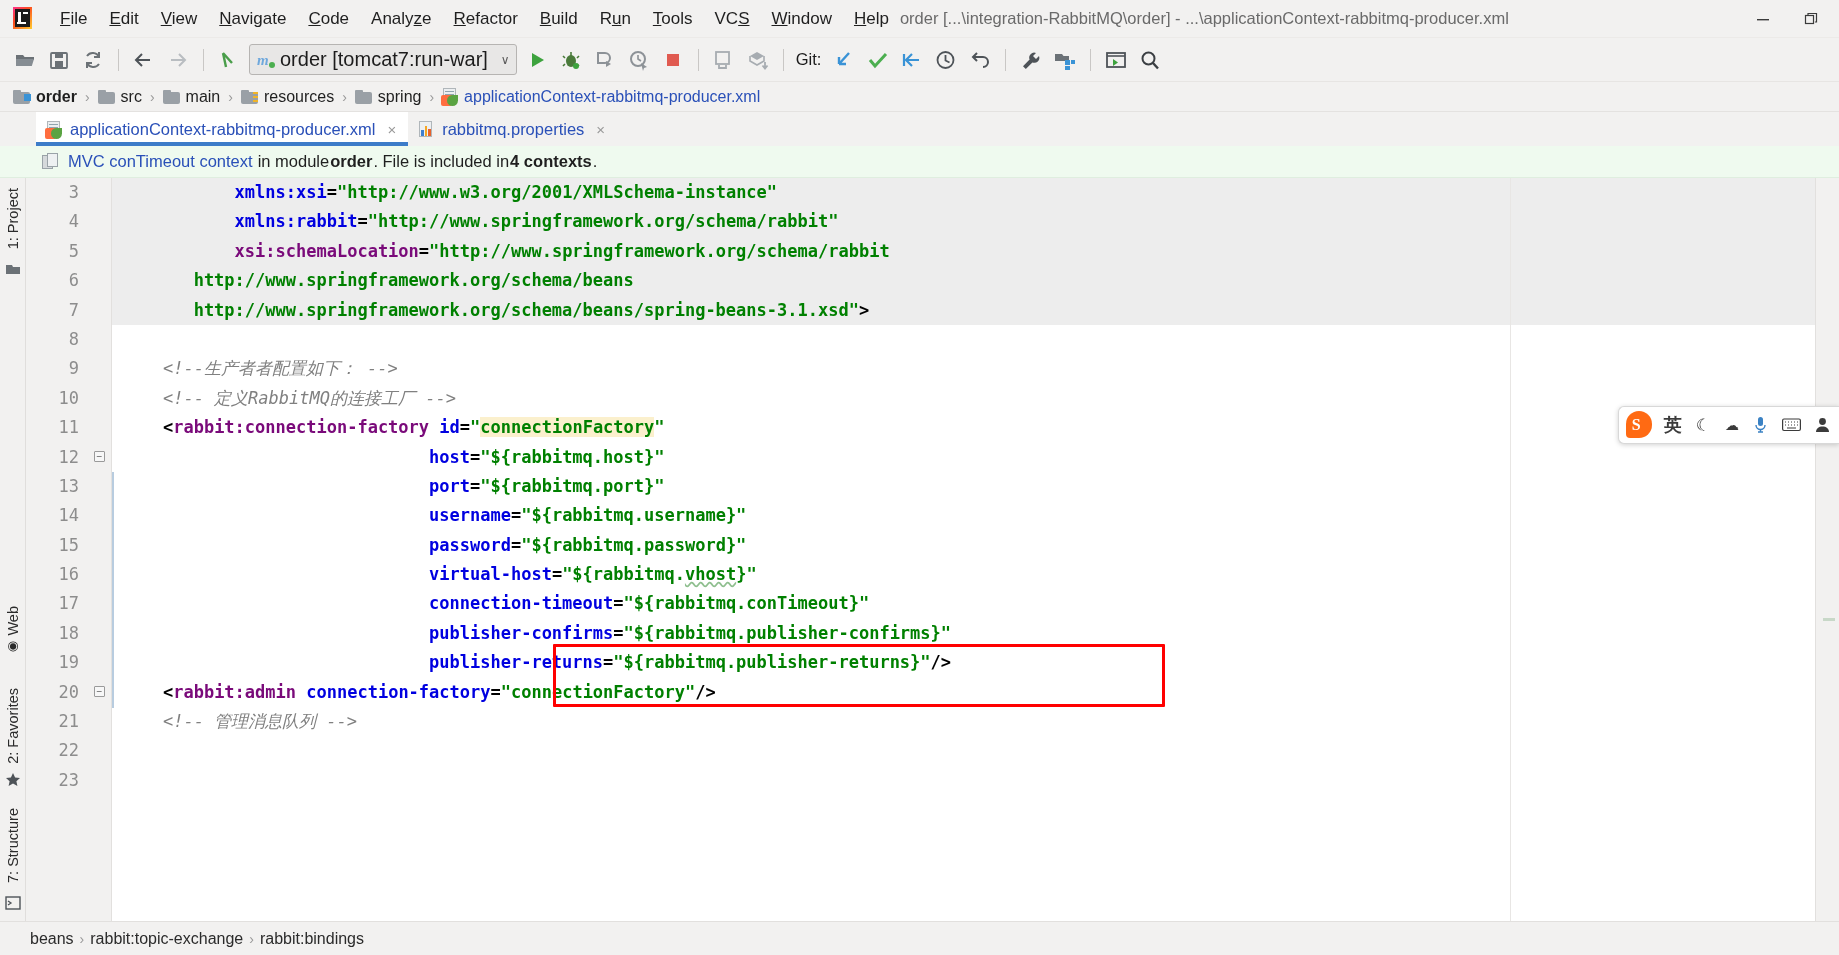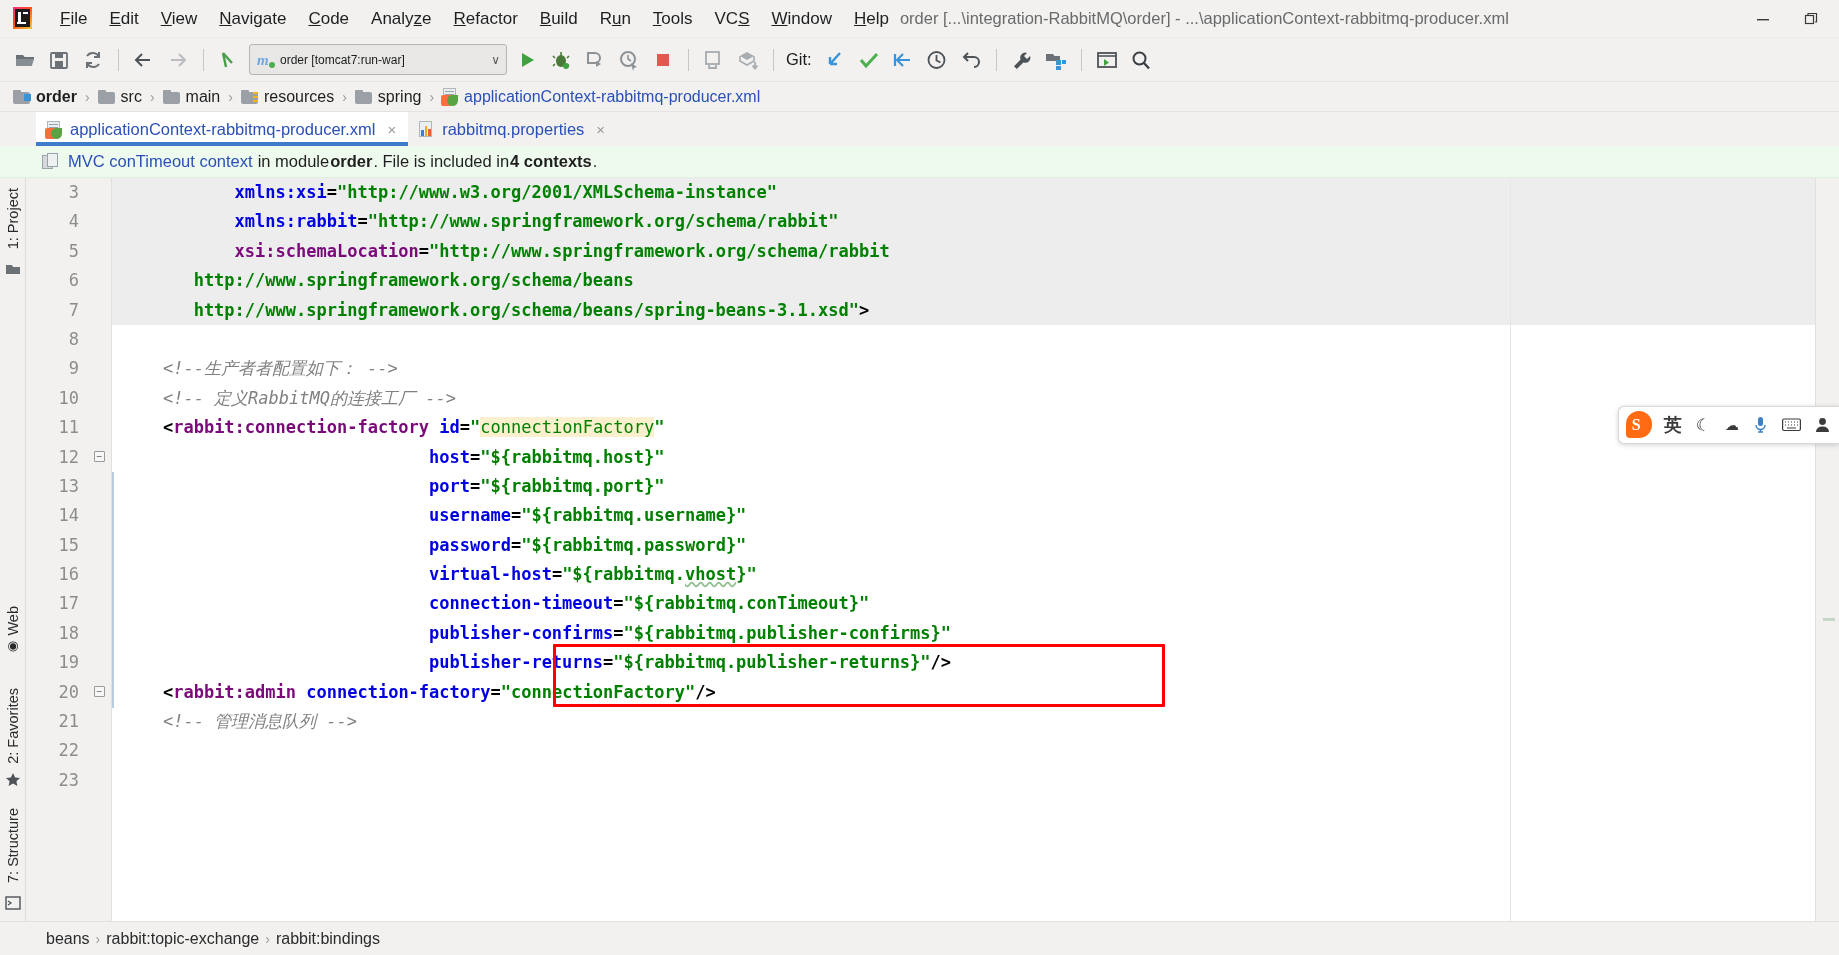--- a/index.html
+++ b/index.html
@@ -55,21 +55,21 @@
   .runconfig {
     display:flex; align-items:center; height:31px; min-width:258px;
     border:1px solid #b6b4b2; background:#e8e7e6; border-radius:3px;
     padding:0 6px 0 7px; margin:0 3px; gap:5px; flex:none;
   }
   .runconfig .mvn-ico { width:18px; height:18px; position:relative; flex:none; }
   .runconfig .mvn-ico .m { font-style:italic; font-weight:bold; color:#6fa8dc; font-size:15px;
     font-family:"Liberation Serif", serif; line-height:18px; }
   .runconfig .mvn-ico .dot { position:absolute; right:0; bottom:1px; width:6px; height:6px;
     border-radius:50%; background:#4caf50; }
-  .runconfig .rc-label { font-size:12px; color:#1c1c1c; white-space:nowrap; }
+  .runconfig .rc-label { font-size:20px; color:#1c1c1c; white-space:nowrap; }
   .runconfig .rc-caret { margin-left:auto; color:#5a5a5a; font-size:12px; padding-left:8px; }
 
   .git-label { font-size:16.5px; color:#1c1c1c; margin:0 6px 0 4px; flex:none; }
 
   
   .pathbar {
     height:30px; min-height:30px; background:#f2f1f0; display:flex; align-items:center;
     padding-left:10px; gap:0; border-bottom:1px solid #e4e2e0;
   }
   .crumb { display:flex; align-items:center; gap:6px; padding:0 3px; white-space:nowrap; }
@@ -161,21 +161,21 @@
 
   
   .codearea .cl { position:relative; height:29.4px; line-height:29.4px; white-space:pre;
     font-family:"DejaVu Sans Mono", monospace; font-size:17px; padding-left:10px; }
   .cl.hl { background:#ededed; }
   .k-ns    { color:#7a0a7a; font-weight:bold; }
   .k-attr  { color:#0000e0; font-weight:bold; }
   .k-val   { color:#008000; font-weight:bold; }
   .k-punct { color:#000000; font-weight:bold; }
   .k-cmt   { color:#808080; font-style:italic; }
-  .k-hl-id { background:#fbf0cd; color:#008000; font-weight:normal;margin-top:21px; }
+  .k-hl-id { background:#fbf0cd; color:#008000; font-weight:bold;margin-top:21px; }
   .wavy { text-decoration:underline wavy #8fbf8f; text-decoration-skip-ink:none; }
 
   
   .indent-guide { position:absolute; width:2px; background:#b8ccdf; }
 
   
   .redbox {
     position:absolute; border:3px solid #ff0000; pointer-events:none; border-radius:1px;
   }
 
@@ -203,21 +203,21 @@
   .ime .sg-logo .s1 { position:absolute; left:3px; top:2px; width:26px; height:27px;
     background:#ff6a13; border-radius:13px 13px 13px 4px; }
   .ime .sg-logo .s2 { position:absolute; left:9px; top:7px; width:14px; height:17px; color:#fff;
     font-size:16px; font-weight:bold; font-family:"Liberation Serif", serif; line-height:17px; }
   .ime .imeitem { padding:0 7px; font-size:17px; color:#3b3b3b; display:flex; align-items:center; }
   .ime .imeitem.zh { font-weight:bold; font-size:18px; }
 
   
   .bottombar {
     height:34px; min-height:34px; background:#f2f1f0; display:flex; align-items:center;
-    padding-left:40px; border-top:1px solid #e2e0de;
+    padding-left:24px; border-top:1px solid #e2e0de;
   }
   .bcrumb { font-size:16px; color:#2b2b2b; padding:0 6px; white-space:nowrap; }
   .bsep { color:#9a9a9a; font-size:14px; }
 </style>
 </head>
 <body>
 
 <div class="app">
 
   <div class="titlebar">

